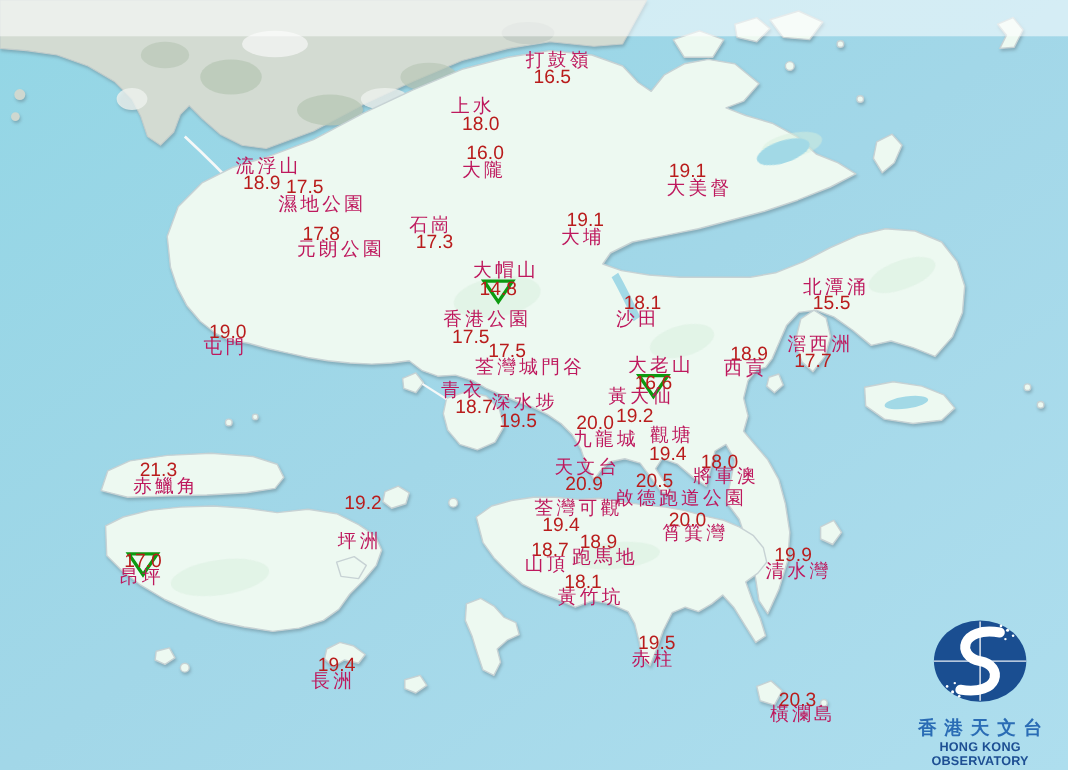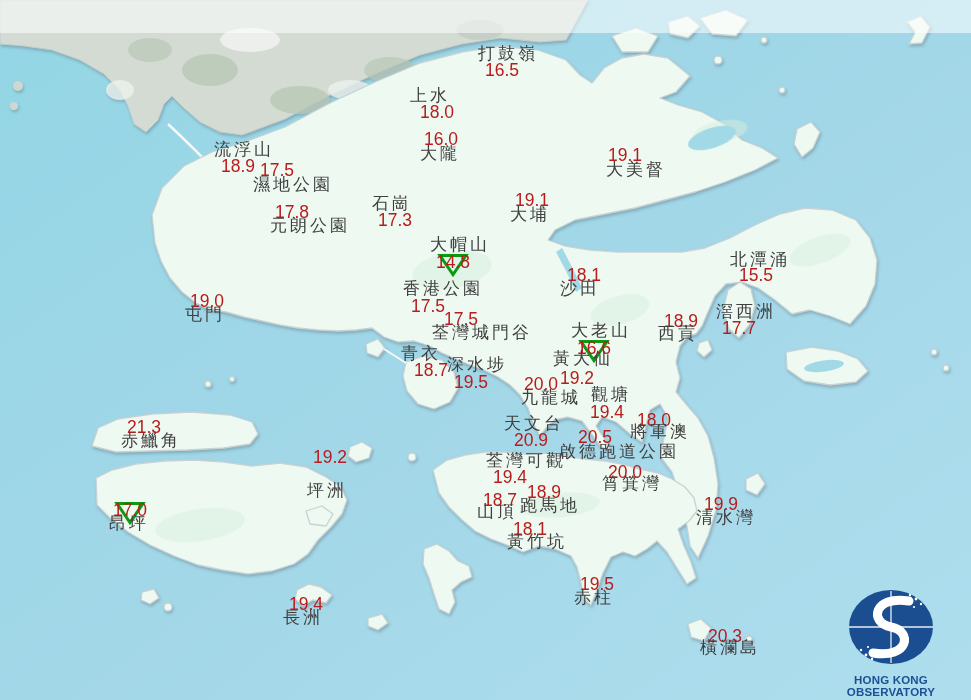--- a/index.html
+++ b/index.html
@@ -4,21 +4,21 @@
 <style>
   html,body{margin:0;padding:0;}
   #app{position:relative;width:971px;height:700px;overflow:hidden;background:#a5d8e9;
        font-family:"Liberation Sans",sans-serif;}
   #map{position:absolute;left:0;top:0;}
   .landshadow{filter:drop-shadow(1px 2px 1.5px rgba(95,120,130,.45));}
   #title{position:absolute;left:8px;top:4px;font-family:"Liberation Serif",serif;
          font-size:21px;letter-spacing:1px;color:#000;white-space:nowrap;}
   #stations{position:absolute;left:0;top:0;width:100%;height:100%;}
   .station span{position:absolute;transform:translate(-50%,-52%);white-space:nowrap;line-height:1;}
-  .sname{font-family:Liberation Mono, monospace;font-size:17px;letter-spacing:3px;color:#404040;}
+  .sname{font-family:Liberation Serif, serif;font-size:17px;letter-spacing:3px;color:#be185d;}
   .stemp{font-family:"Liberation Sans",sans-serif;font-size:17.5px;color:#b91c1c;}
   .marker{position:absolute;transform:translate(-50%,-50%);}
   #logo{position:absolute;right:0;bottom:2px;width:160px;text-align:center;}
   #logo-zh{font-size:17px;letter-spacing:7px;color:#2a6cb5;font-weight:bold;
            font-family:"Liberation Serif",serif;margin-top:2px;padding-left:7px;}
   #logo-en{font-size:11.5px;font-weight:bold;color:#1d4f93;letter-spacing:.2px;
            font-family:"Liberation Sans",sans-serif;margin-top:1px;}
 </style>
 </head>
 <body>
@@ -316,16 +316,17 @@
         <circle cx="925" cy="598" r="1.4"></circle>
           <circle cx="930" cy="603" r="1.2"></circle>
         <circle cx="923" cy="606" r="1.1"></circle>
           <circle cx="919" cy="594" r="1.2"></circle>
         <circle cx="875" cy="654" r="1.4"></circle>
           <circle cx="870" cy="649" r="1.2"></circle>
         <circle cx="877" cy="646" r="1.1"></circle>
           <circle cx="881" cy="658" r="1.2"></circle>
       </g>
     </svg>
+    <div id="logo-zh">香港天文台</div>
     <div id="logo-en">HONG KONG OBSERVATORY</div>
   </div>
 
 </div>
 
 </body></html>

